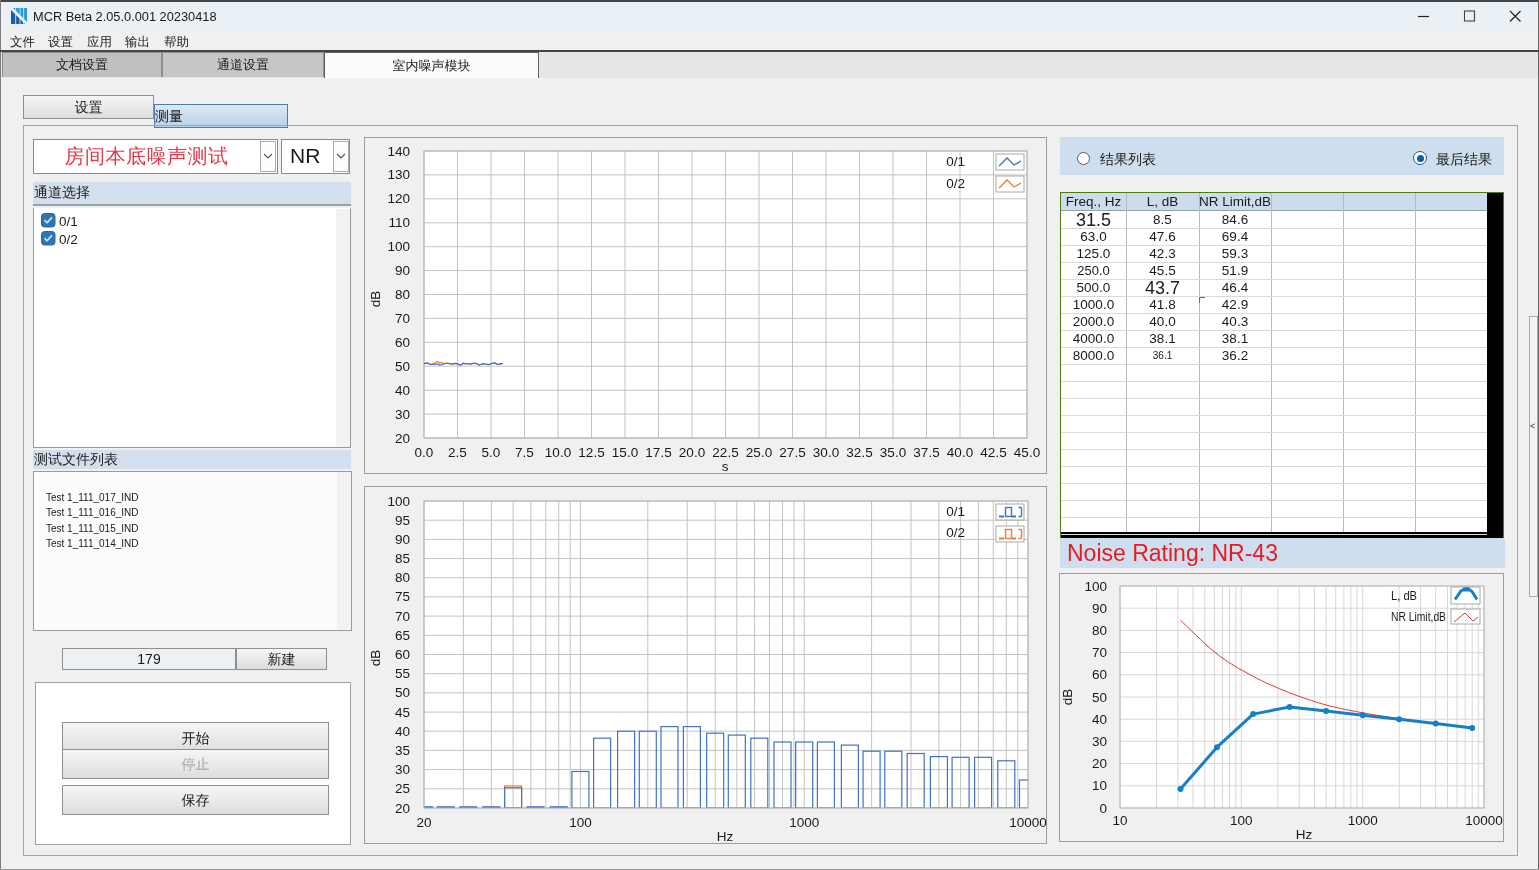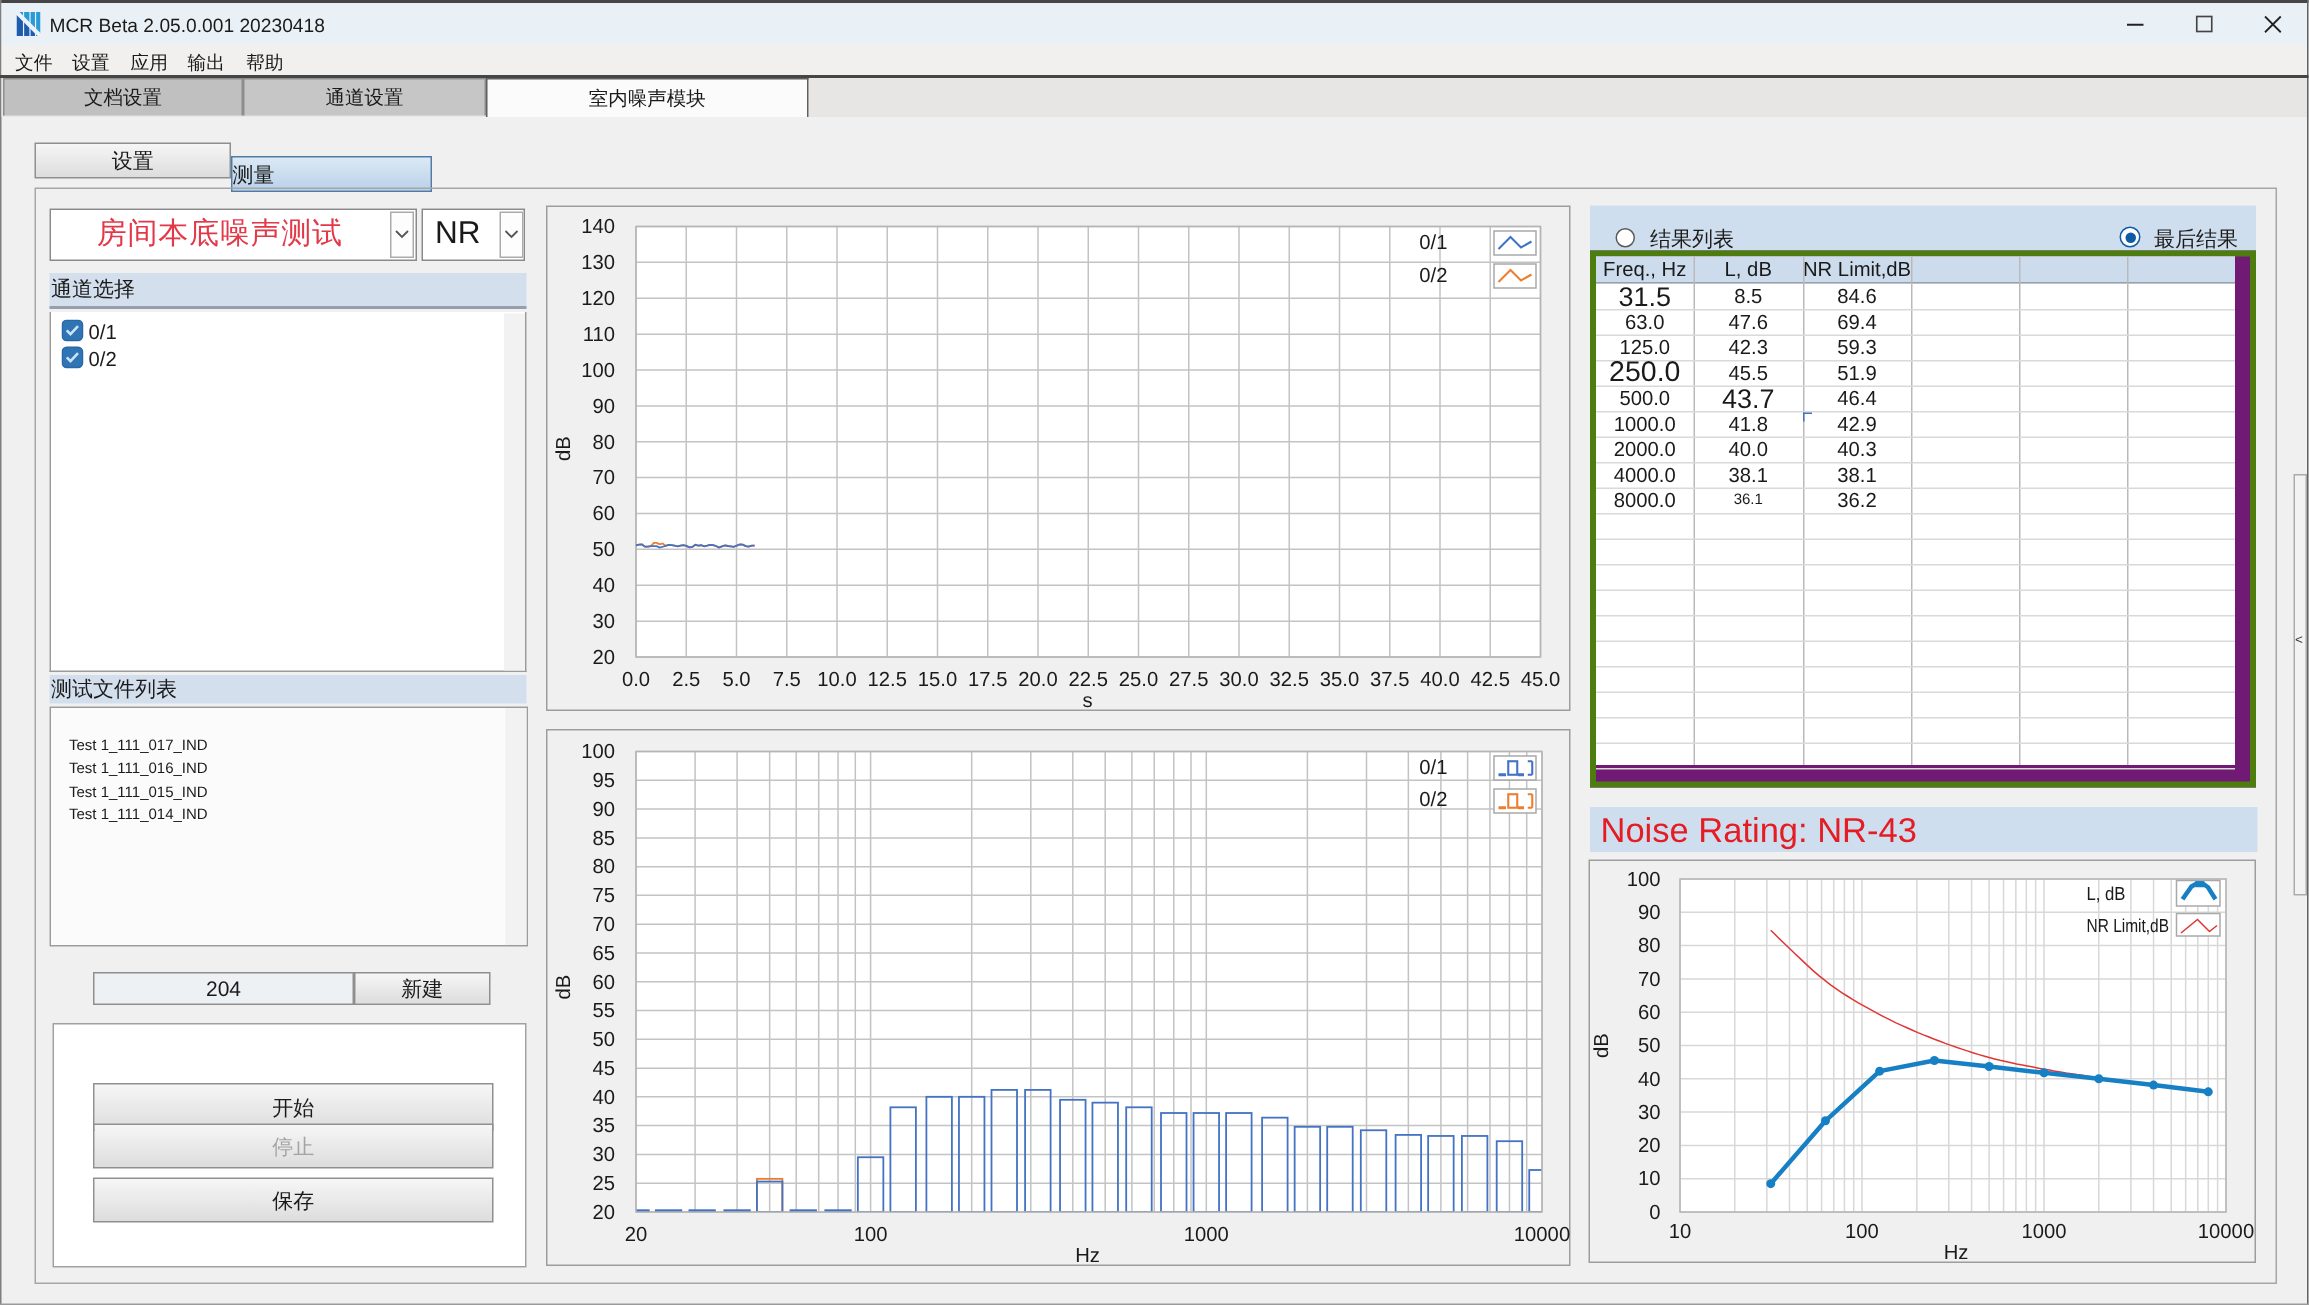--- a/index.html
+++ b/index.html
@@ -89,21 +89,21 @@
  <path d="M3.5 25.2 L6 27.8 L11 22.4" stroke="#cfe3f3" stroke-width="1.7" fill="none"></path>
 </svg>
 <div class="abs" style="left:59px;top:214px;font-size:13.5px">0/1</div>
 <div class="abs" style="left:59px;top:232px;font-size:13.5px">0/2</div>
 
 <div class="abs hdrblue" style="left:33px;top:450px;width:318px;height:19px;padding-left:1px;line-height:19px">测试文件列表</div>
 <div class="abs" style="left:33px;top:471px;width:319px;height:160px;background:#fbfbfb;border:1px solid #9b9b9b"></div>
 <div class="abs" style="left:337px;top:472px;width:14px;height:158px;background:#f2f2f2"></div>
 <div class="abs" style="left:46px;top:490px;font-size:10px;line-height:15.4px">Test 1_111_017_IND<br>Test 1_111_016_IND<br>Test 1_111_015_IND<br>Test 1_111_014_IND</div>
 
-<div class="abs" style="left:62px;top:648px;width:174px;height:22px;background:#eef1f4;border:1px solid #8f8f8f;text-align:center;font-size:14px;line-height:20px">204</div>
+<div class="abs" style="left:62px;top:648px;width:174px;height:22px;background:#eef1f4;border:1px solid #8f8f8f;text-align:center;font-size:14px;line-height:20px">179</div>
 <div class="abs btn" style="left:236px;top:648px;width:91px;height:22px;line-height:20px">新建</div>
 
 <div class="abs" style="left:35px;top:682px;width:316px;height:163px;background:#fff;border:1px solid #a0a0a0"></div>
 <div class="abs btn" style="left:62px;top:722px;width:267px;height:32px;line-height:30px">开始</div>
 <div class="abs btn" style="left:62px;top:749px;width:267px;height:30px;line-height:28px;color:#a3a3a3">停止</div>
 <div class="abs btn" style="left:62px;top:785px;width:267px;height:30px;line-height:28px">保存</div>
 
 <div class="abs panel" style="left:364px;top:137px;width:683px;height:337px"></div>
 <svg class="abs" style="left:364px;top:137px" width="683" height="337">
 <rect x="60" y="14" width="603" height="287" fill="#fff" stroke="none"></rect>
@@ -227,21 +227,21 @@
     <rect x="641.5" y="43.5" width="6" height="9" fill="none" stroke="#ed7d31" stroke-width="1.4"></rect>
     <path d="M657.5 43.5v9 M657.5 43.5h-3 M657.5 52.5h-3" stroke="#ed7d31" stroke-width="1.4" fill="none"></path>
 </svg>
 
 <div class="abs" style="left:1060px;top:137px;width:444px;height:38px;background:#cfdeee"></div>
 <div class="abs" style="left:1077px;top:152px;width:13px;height:13px;border-radius:50%;background:#fff;border:1px solid #5a5a5a"></div>
 <div class="abs" style="left:1100px;top:151px;font-size:14px">结果列表</div>
 <div class="abs" style="left:1413px;top:151px;width:14px;height:14px;border-radius:50%;background:#fff;border:1.5px solid #0f5ca4"></div>
 <div class="abs" style="left:1417px;top:155px;width:7px;height:7px;border-radius:50%;background:#0f5ca4"></div>
 <div class="abs" style="left:1436px;top:151px;font-size:14px">最后结果</div>
-<div class="abs" style="left:1060px;top:167px;width:444px;height:358px;background:#701a75;border:4px solid #4d7c0f">
+<div class="abs" style="left:1060px;top:192px;width:444px;height:358px;background:#000000;border:1px solid #4d7c0f">
 <div class="abs" style="left:0px;top:0px;width:426px;height:339px;background:#fff">
 <div class="abs" style="left:0;top:0;width:426px;height:18px;background:#ccdcec;border-bottom:1px solid #95a0ac"></div>
 <div class="abs" style="left:0px;top:1px;width:65px;height:16px;line-height:16px;text-align:center;font-size:13.5px">Freq., Hz</div>
 <div class="abs" style="left:65px;top:1px;width:73px;height:16px;line-height:16px;text-align:center;font-size:13.5px">L, dB</div>
 <div class="abs" style="left:138px;top:1px;width:72px;height:16px;line-height:16px;text-align:center;font-size:13.5px">NR Limit,dB</div>
 <div class="abs" style="left:210px;top:1px;width:72px;height:16px;line-height:16px;text-align:center;font-size:13.5px"></div>
 <div class="abs" style="left:282px;top:1px;width:72px;height:16px;line-height:16px;text-align:center;font-size:13.5px"></div>
 <div class="abs" style="left:354px;top:1px;width:72px;height:16px;line-height:16px;text-align:center;font-size:13.5px"></div>
 <div class="abs" style="left:65px;top:0;width:1px;height:339px;background:#b9b9b9"></div>
 <div class="abs" style="left:138px;top:0;width:1px;height:339px;background:#b9b9b9"></div>
@@ -269,21 +269,21 @@
 <div class="abs" style="left:0;top:341px;width:426px;height:1px;background:#d9d9d9"></div>
 <div class="abs" style="left:0px;top:19px;width:65px;height:17px;line-height:16px;text-align:center;font-size:18px">31.5</div>
 <div class="abs" style="left:65px;top:19px;width:73px;height:17px;line-height:16px;text-align:center;font-size:13.5px">8.5</div>
 <div class="abs" style="left:138px;top:19px;width:72px;height:17px;line-height:16px;text-align:center;font-size:13.5px">84.6</div>
 <div class="abs" style="left:0px;top:36px;width:65px;height:17px;line-height:16px;text-align:center;font-size:13.5px">63.0</div>
 <div class="abs" style="left:65px;top:36px;width:73px;height:17px;line-height:16px;text-align:center;font-size:13.5px">47.6</div>
 <div class="abs" style="left:138px;top:36px;width:72px;height:17px;line-height:16px;text-align:center;font-size:13.5px">69.4</div>
 <div class="abs" style="left:0px;top:53px;width:65px;height:17px;line-height:16px;text-align:center;font-size:13.5px">125.0</div>
 <div class="abs" style="left:65px;top:53px;width:73px;height:17px;line-height:16px;text-align:center;font-size:13.5px">42.3</div>
 <div class="abs" style="left:138px;top:53px;width:72px;height:17px;line-height:16px;text-align:center;font-size:13.5px">59.3</div>
-<div class="abs" style="left:0px;top:70px;width:65px;height:17px;line-height:16px;text-align:center;font-size:19px">250.0</div>
+<div class="abs" style="left:0px;top:70px;width:65px;height:17px;line-height:16px;text-align:center;font-size:13px">250.0</div>
 <div class="abs" style="left:65px;top:70px;width:73px;height:17px;line-height:16px;text-align:center;font-size:13.5px">45.5</div>
 <div class="abs" style="left:138px;top:70px;width:72px;height:17px;line-height:16px;text-align:center;font-size:13.5px">51.9</div>
 <div class="abs" style="left:0px;top:87px;width:65px;height:17px;line-height:16px;text-align:center;font-size:13.5px">500.0</div>
 <div class="abs" style="left:65px;top:87px;width:73px;height:17px;line-height:16px;text-align:center;font-size:18px">43.7</div>
 <div class="abs" style="left:138px;top:87px;width:72px;height:17px;line-height:16px;text-align:center;font-size:13.5px">46.4</div>
 <div class="abs" style="left:0px;top:104px;width:65px;height:17px;line-height:16px;text-align:center;font-size:13.5px">1000.0</div>
 <div class="abs" style="left:65px;top:104px;width:73px;height:17px;line-height:16px;text-align:center;font-size:13.5px">41.8</div>
 <div class="abs" style="left:138px;top:104px;width:72px;height:17px;line-height:16px;text-align:center;font-size:13.5px">42.9</div>
 <div class="abs" style="left:0px;top:121px;width:65px;height:17px;line-height:16px;text-align:center;font-size:13.5px">2000.0</div>
 <div class="abs" style="left:65px;top:121px;width:73px;height:17px;line-height:16px;text-align:center;font-size:13.5px">40.0</div>

